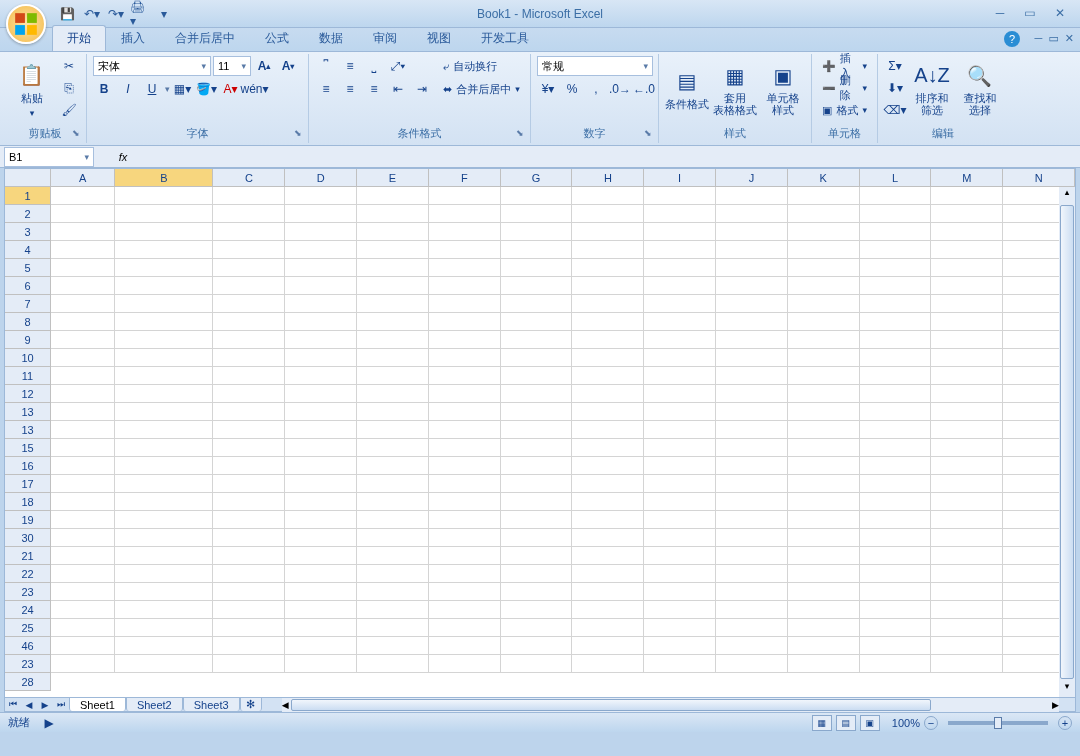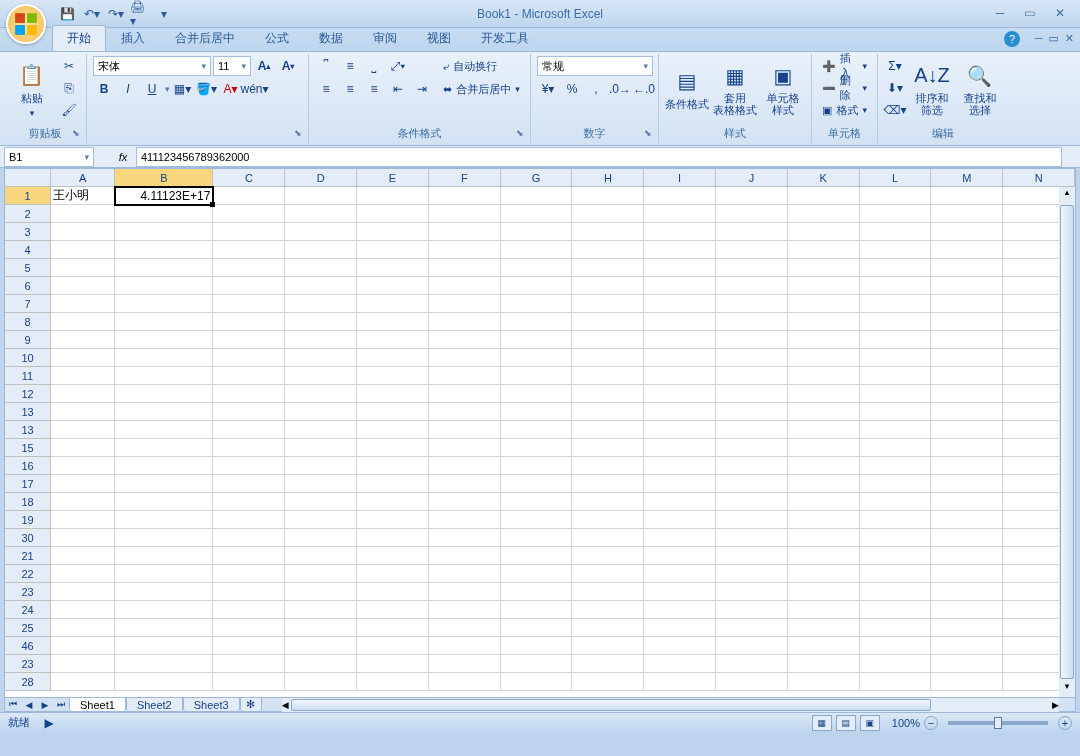--- a/index.html
+++ b/index.html
@@ -163,20 +163,21 @@
         <span class="small-btn" style="font-weight:bold">B</span>
         <span class="small-btn" style="font-style:italic">I</span>
         <span class="small-btn" style="text-decoration:underline">U</span>
         <span style="font-size:9px;color:#5a7ba8">▾</span>
         <span class="small-btn">▦▾</span>
         <span class="small-btn">🪣▾</span>
         <span class="small-btn" style="color:#c00">A▾</span>
         <span class="small-btn">wén▾</span>
       </div>
     </div>
+    <div class="group-label">字体</div>
     <span class="dlg-launcher">⬊</span>
   </div>
 
   <div class="group" style="width:222px">
     <div class="group-body" style="gap:6px">
       <div class="small-col" style="gap:3px">
         <div class="row">
           <span class="small-btn">⎴</span>
           <span class="small-btn">≡</span>
           <span class="small-btn">⎵</span>
@@ -288,23 +289,20 @@
 </div>
 
 <div class="formula-bar">
   <div class="name-box">
       <span>B1</span>
       <span class="arr">▾</span>
     </div>
   <div class="fx-area">
     <span class="fx-btn">fx</span>
   </div>
-  <div class="formula-input">
-      <span>411123456789362000</span>
-    </div>
 </div>
 
 <div class="sheet-container">
   <div class="sheet-area">
     <div>
       <div class="select-all"></div>
       <div class="row-headers" id="row-headers">
           <div class="row-h active">1</div>
           <div class="row-h">2</div>
           <div class="row-h">3</div>
@@ -347,36 +345,20 @@
           <div class="col-h" style="width: 76px;">H</div>
           <div class="col-h" style="width: 76px;">I</div>
           <div class="col-h" style="width: 76px;">J</div>
           <div class="col-h" style="width: 76px;">K</div>
           <div class="col-h" style="width: 76px;">L</div>
           <div class="col-h" style="width: 76px;">M</div>
           <div class="col-h" style="width: 76px;">N</div>
         </div>
       <div class="grid" id="grid">
           <div class="g-row">
-            <div class="cell" style="width: 68px;">王小明</div>
-            <div class="cell selected right-align" style="width: 104px;">4.11123E+17</div>
-            <div class="cell" style="width: 76px;"></div>
-            <div class="cell" style="width: 76px;"></div>
-            <div class="cell" style="width: 76px;"></div>
-            <div class="cell" style="width: 76px;"></div>
-            <div class="cell" style="width: 76px;"></div>
-            <div class="cell" style="width: 76px;"></div>
-            <div class="cell" style="width: 76px;"></div>
-            <div class="cell" style="width: 76px;"></div>
-            <div class="cell" style="width: 76px;"></div>
-            <div class="cell" style="width: 76px;"></div>
-            <div class="cell" style="width: 76px;"></div>
-            <div class="cell" style="width: 76px;"></div>
-          </div>
-          <div class="g-row">
             <div class="cell" style="width: 68px;"></div>
             <div class="cell" style="width: 104px;"></div>
             <div class="cell" style="width: 76px;"></div>
             <div class="cell" style="width: 76px;"></div>
             <div class="cell" style="width: 76px;"></div>
             <div class="cell" style="width: 76px;"></div>
             <div class="cell" style="width: 76px;"></div>
             <div class="cell" style="width: 76px;"></div>
             <div class="cell" style="width: 76px;"></div>
             <div class="cell" style="width: 76px;"></div>

